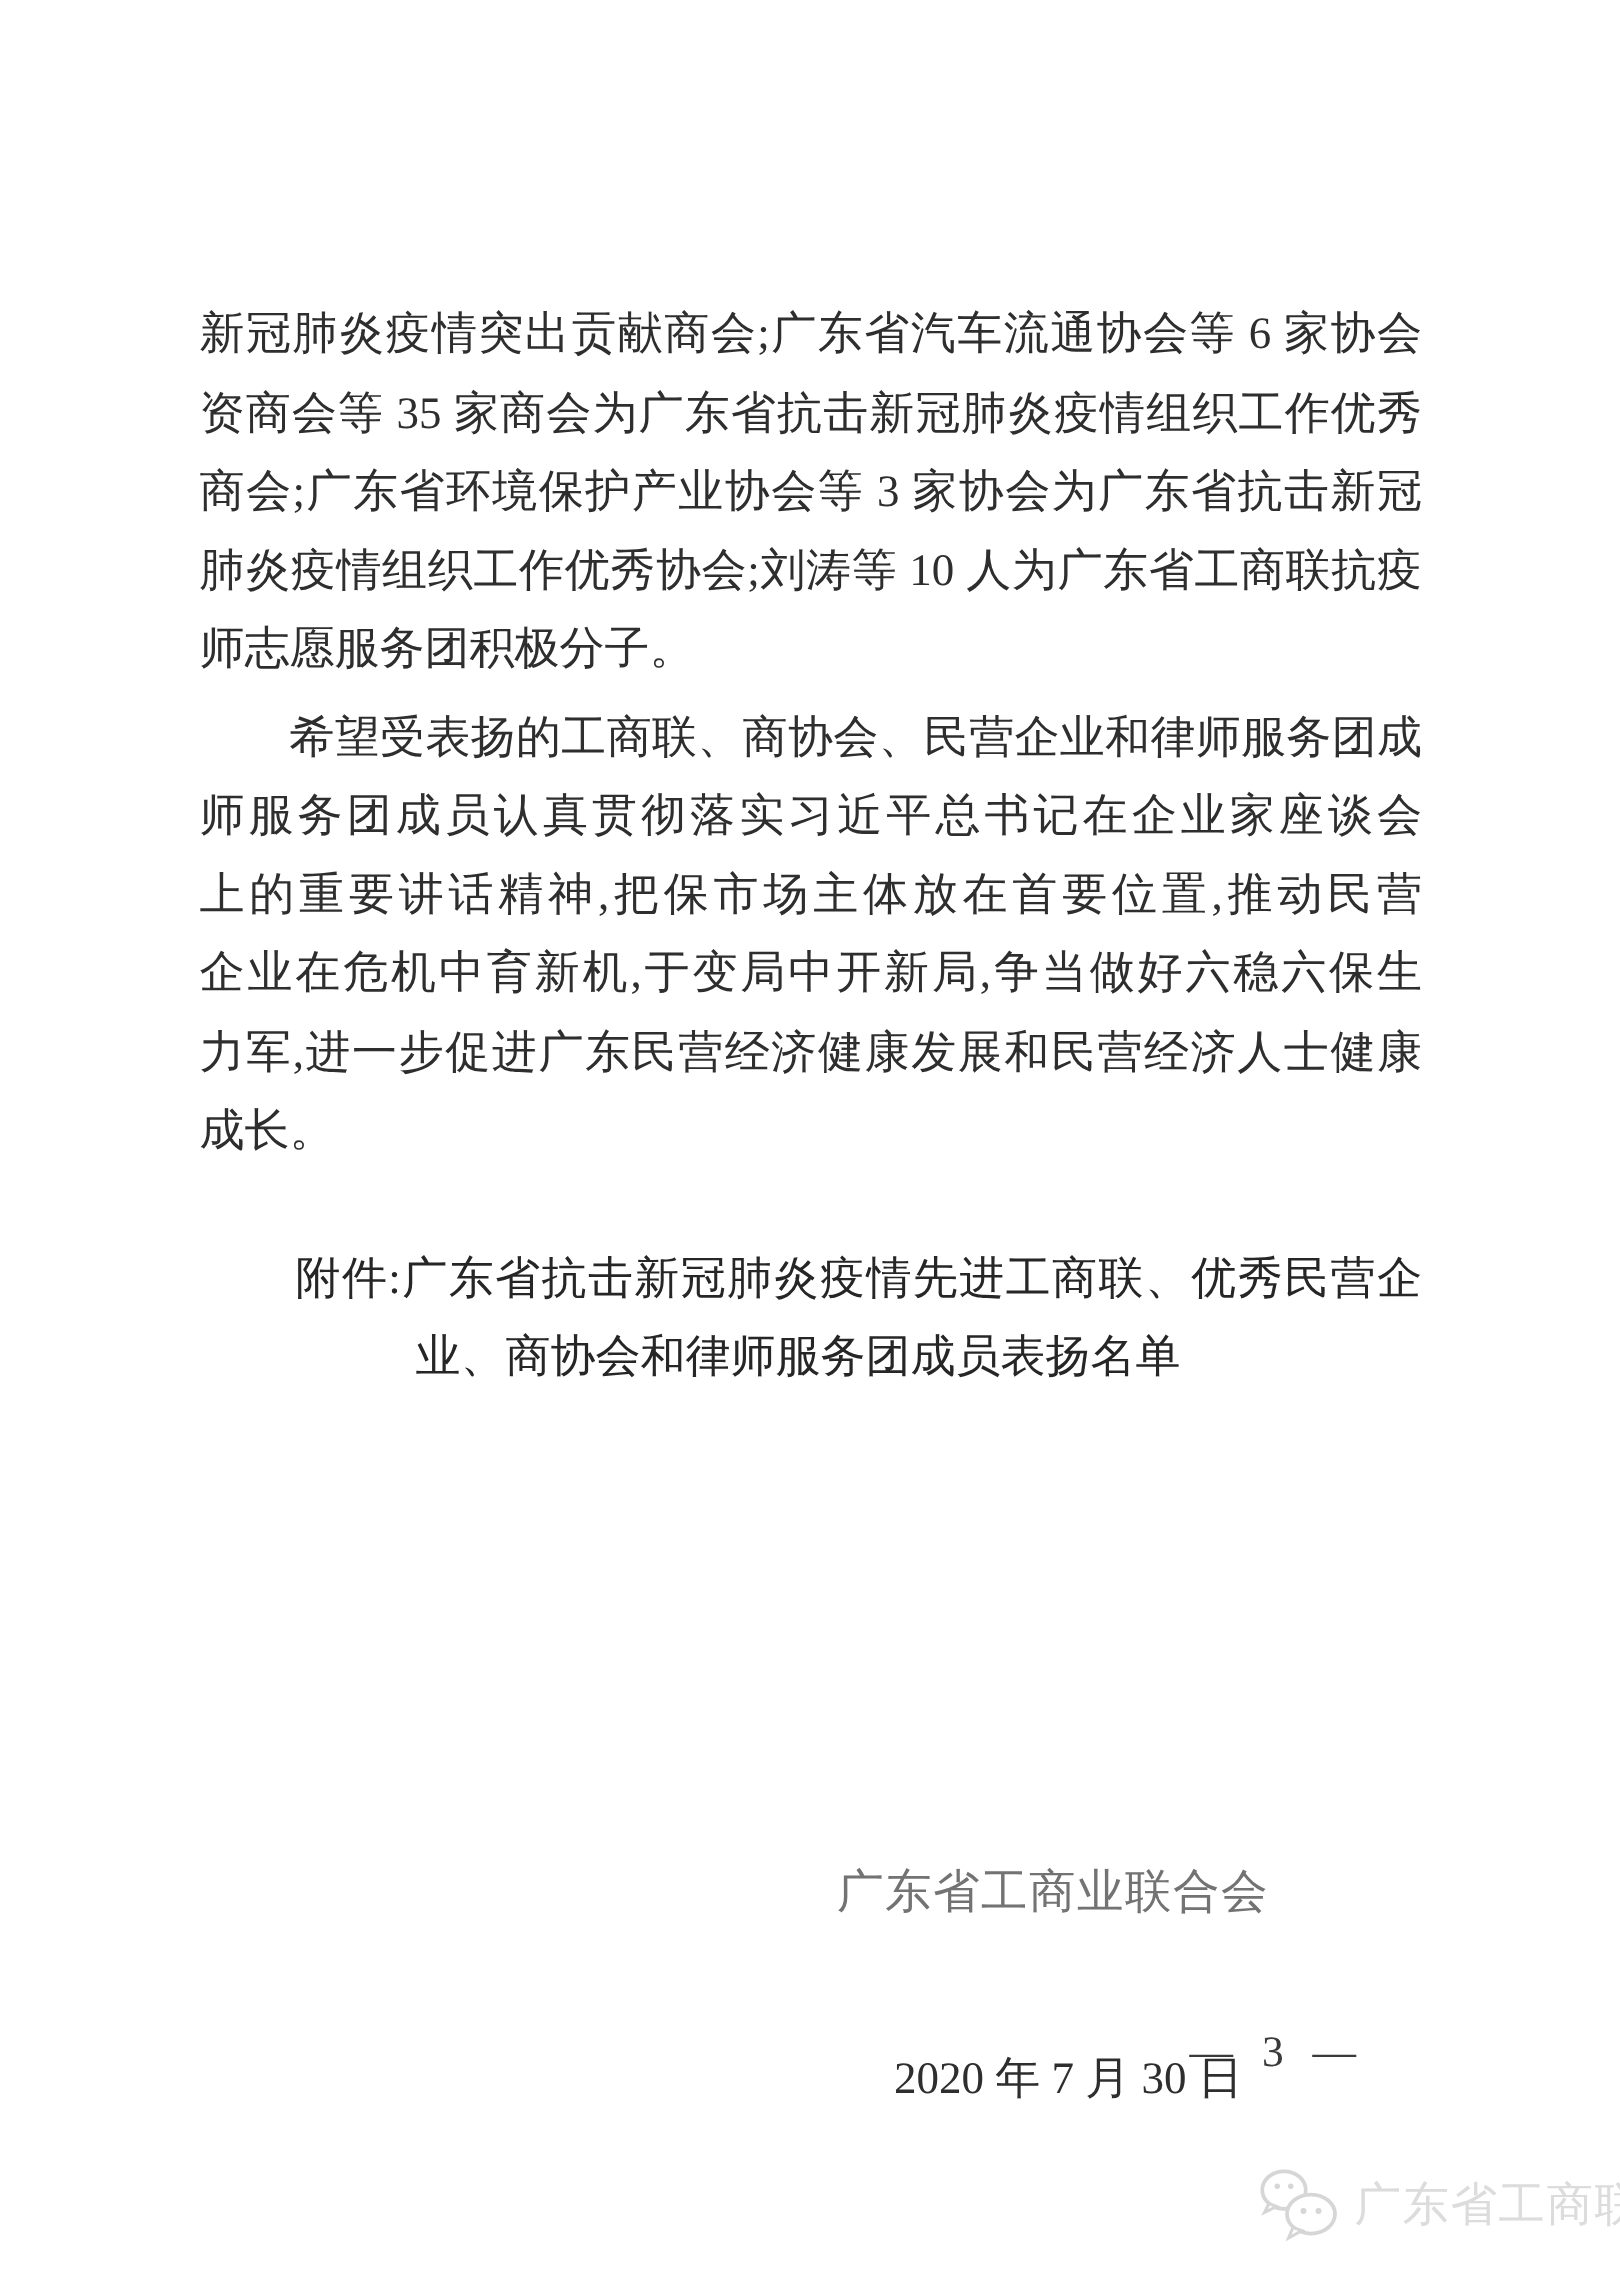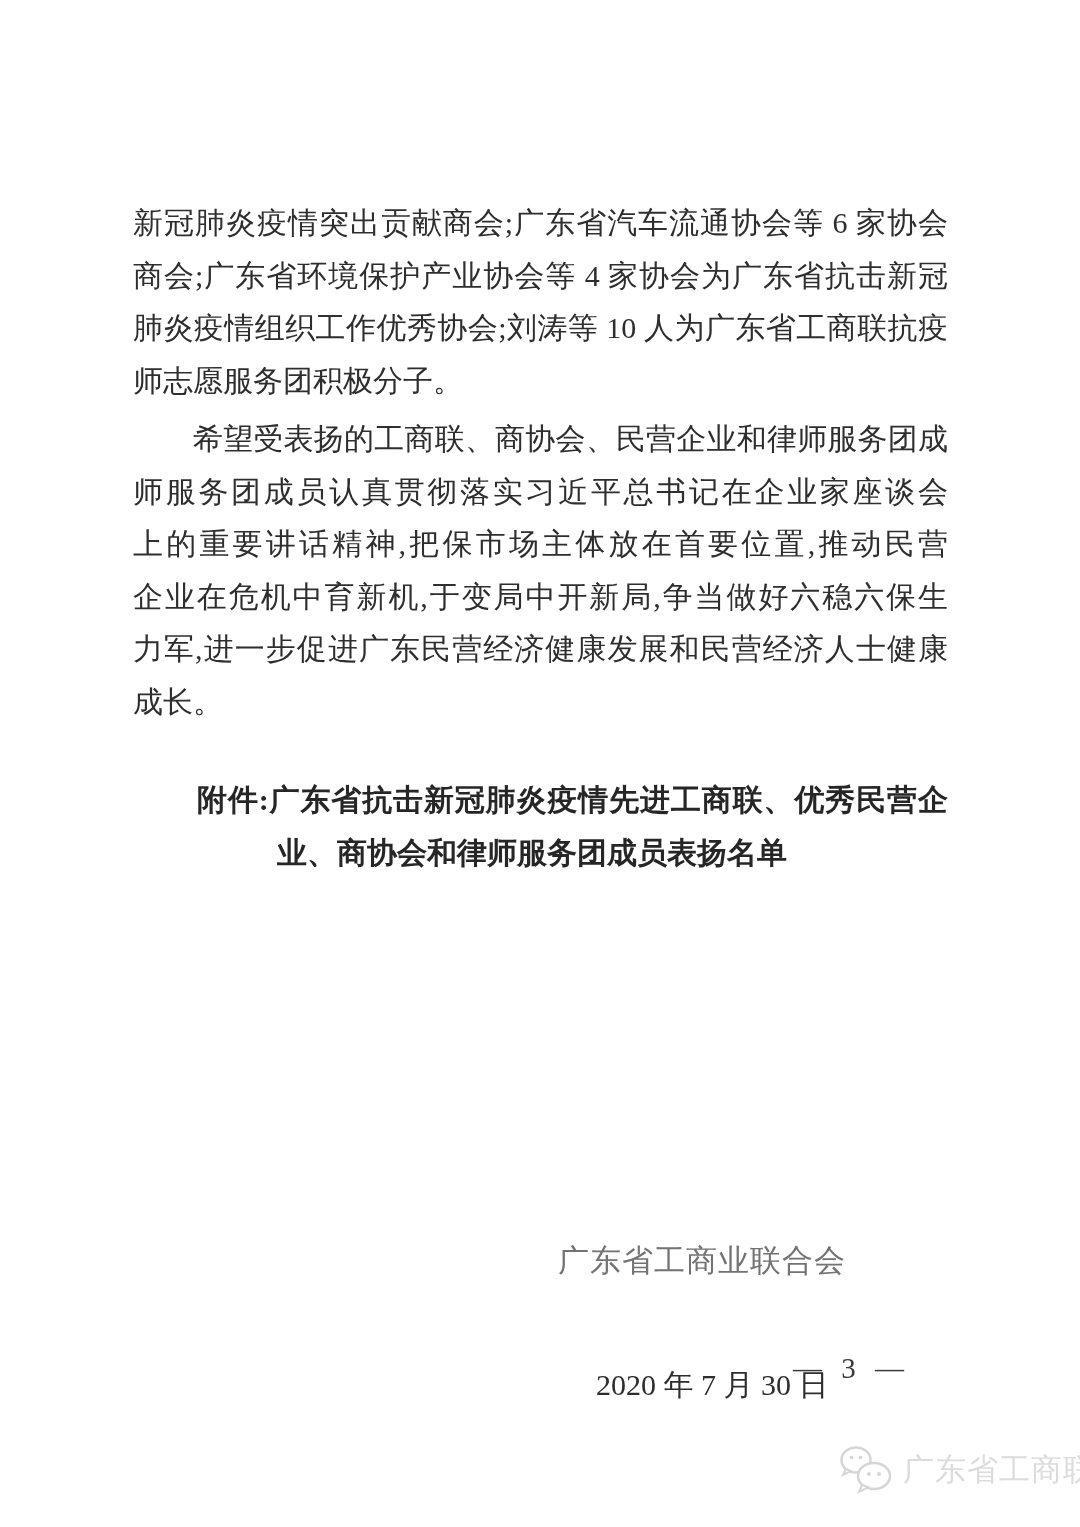--- a/index.html
+++ b/index.html
@@ -32,21 +32,21 @@
     white-space: normal;
   }
   .line.end {
     text-align: right;
     text-align-last: left;
   }
   .para2 { margin-top: 6px; }
   .para2 .line.first { text-indent: 60px; }
   .attachment {
     margin-top: 46px;
-    font-weight: 700;
+    font-weight: 400;
     color: #262626;
   }
   .attachment .att1 { text-indent: 64px; }
   .attachment .att2 {
     text-align: center;
     text-align-last: left;
     text-indent: 144px;
   }
   .signature {
     position: absolute;
@@ -89,21 +89,22 @@
 </style>
 </head>
 <body>
 
 <div class="page">
 
   <div class="doc-body">
 
     <div class="para">
       <div class="line">新冠肺炎疫情突出贡献商会;广东省汽车流通协会等 6 家协会</div>
-      <div class="line">商会;广东省环境保护产业协会等 4 家协会为广东省抗击新冠</div>
+      <div class="line">资商会等 35 家商会为广东省抗击新冠肺炎疫情组织工作优秀</div>
+      <div class="line">商会;广东省环境保护产业协会等 3 家协会为广东省抗击新冠</div>
       <div class="line">肺炎疫情组织工作优秀协会;刘涛等 10 人为广东省工商联抗疫</div>
       <div class="line end">师志愿服务团积极分子。</div>
     </div>
 
     <div class="para para2">
       <div class="line first">希望受表扬的工商联、商协会、民营企业和律师服务团成</div>
       <div class="line">师服务团成员认真贯彻落实习近平总书记在企业家座谈会</div>
       <div class="line">上的重要讲话精神,把保市场主体放在首要位置,推动民营</div>
       <div class="line">企业在危机中育新机,于变局中开新局,争当做好六稳六保生</div>
       <div class="line">力军,进一步促进广东民营经济健康发展和民营经济人士健康</div>

